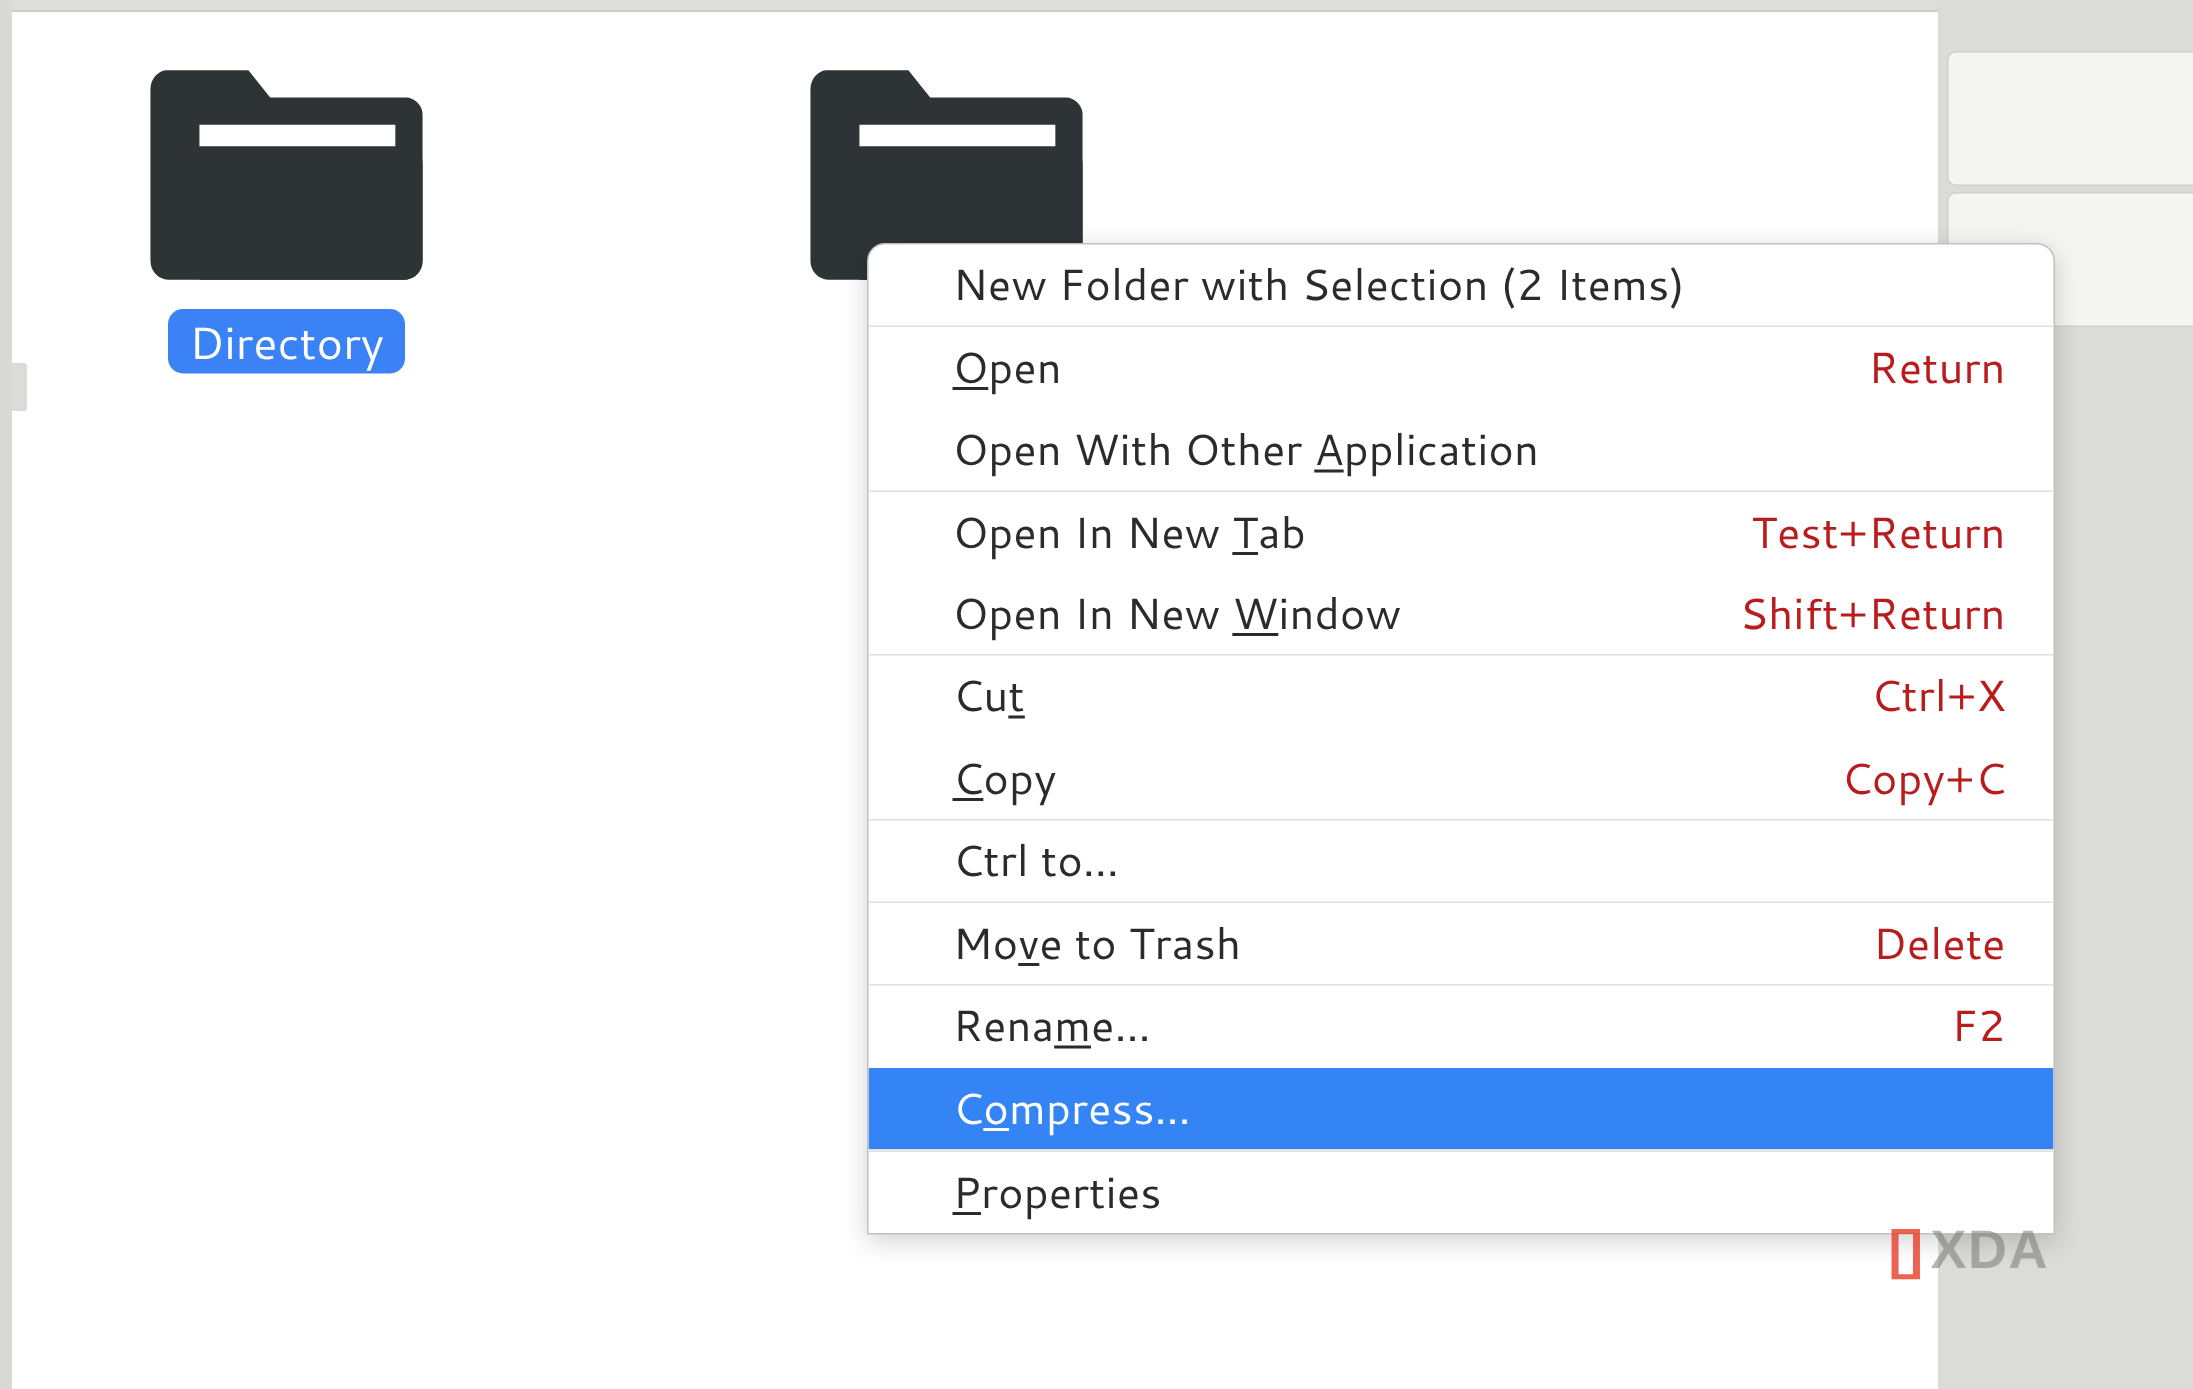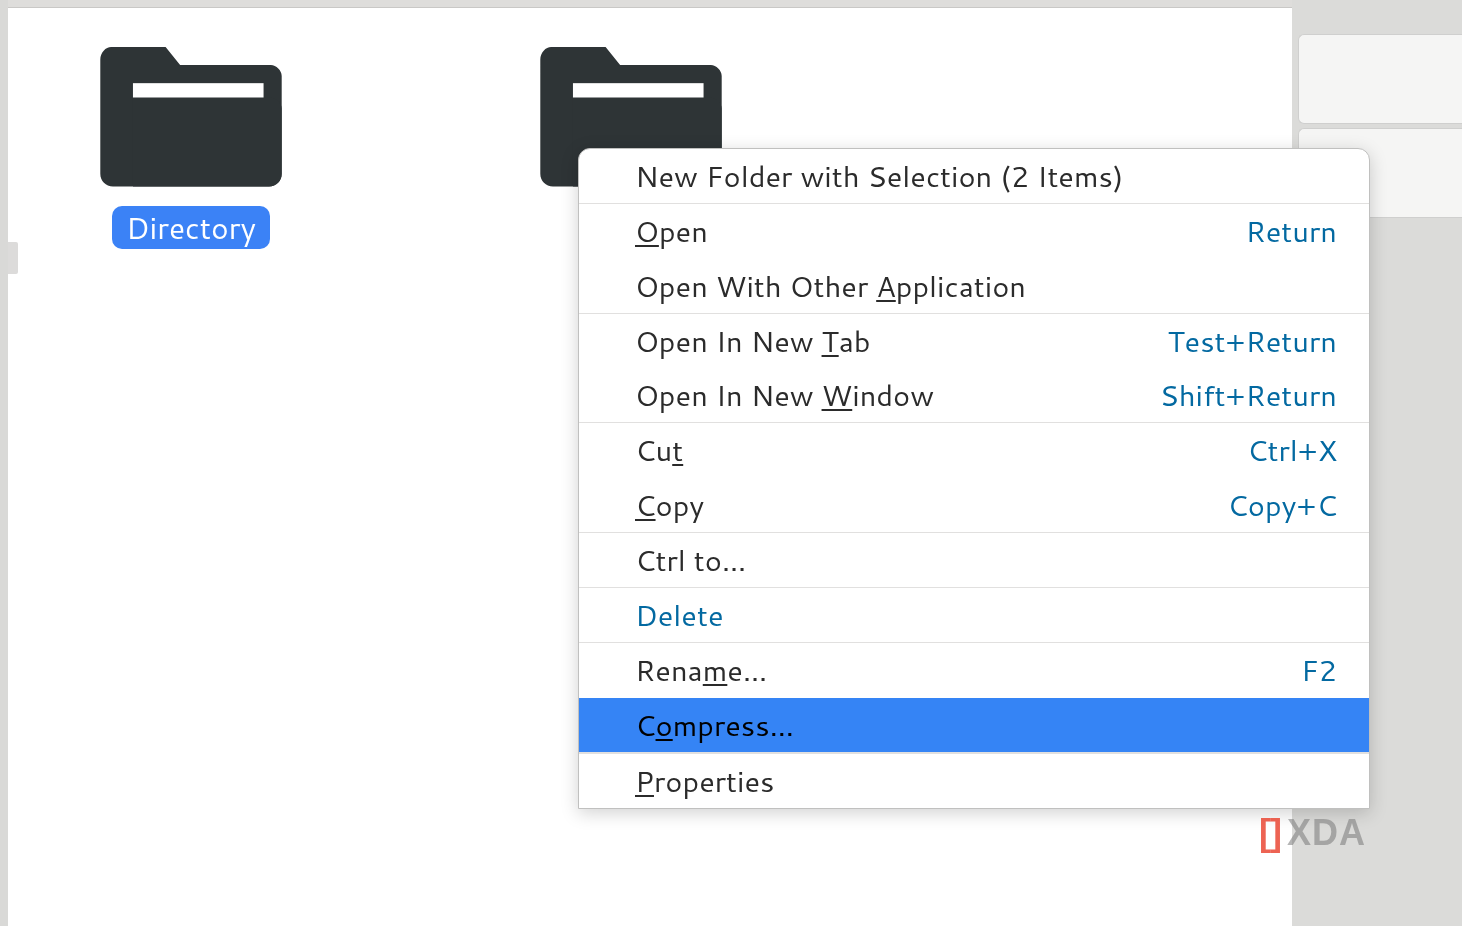--- a/index.html
+++ b/index.html
@@ -71,40 +71,40 @@
     background: #3b82f6;
     color: #ffffff;
     font-size: 30px;
     padding: 2px 14px;
     border-radius: 10px;
     line-height: 1.3;
   }
   .context-menu {
     position: absolute;
     left: 578px;
-    top: 148px;
+    top: 162px;
     width: 792px;
     background: #ffffff;
     border: 1px solid #c0c0bf;
     border-radius: 12px 12px 0 0;
     box-shadow: 0 4px 18px rgba(0,0,0,0.18);
     overflow: hidden;
   }
   .menu-item {
     display: flex;
     align-items: center;
     justify-content: space-between;
     padding: 9px 32px 9px 56px;
     font-size: 29px;
     color: #2b2b2b;
     line-height: 1.25;
     cursor: default;
   }
-  .menu-item .accel { color: #0369a1; font-size: 29px; }
-  .menu-item.highlight { background: #3584f5; color: #000000; }
+  .menu-item .accel { color: #b91c1c; font-size: 29px; }
+  .menu-item.highlight { background: #3584f5; color: #ffffff; }
   .menu-sep {
     height: 1px;
     background: #e1e0df;
     margin: 0;
   }
   .mn { text-decoration: underline; text-underline-offset: 3px; }
   .watermark {
     position: absolute;
     right: 96px;
     bottom: 72px;
@@ -185,20 +185,21 @@
     <div class="menu-item">
       <span><span class="mn">C</span>opy</span>
       <span class="accel">Copy+C</span>
     </div>
     <div class="menu-sep"></div>
     <div class="menu-item">
       <span>Ctrl to…</span>
     </div>
     <div class="menu-sep"></div>
     <div class="menu-item">
+      <span>Mo<span class="mn">v</span>e to Trash</span>
       <span class="accel">Delete</span>
     </div>
     <div class="menu-sep"></div>
     <div class="menu-item">
       <span>Rena<span class="mn">m</span>e…</span>
       <span class="accel">F2</span>
     </div>
     <div class="menu-item highlight">
       <span>C<span class="mn">o</span>mpress…</span>
     </div>

